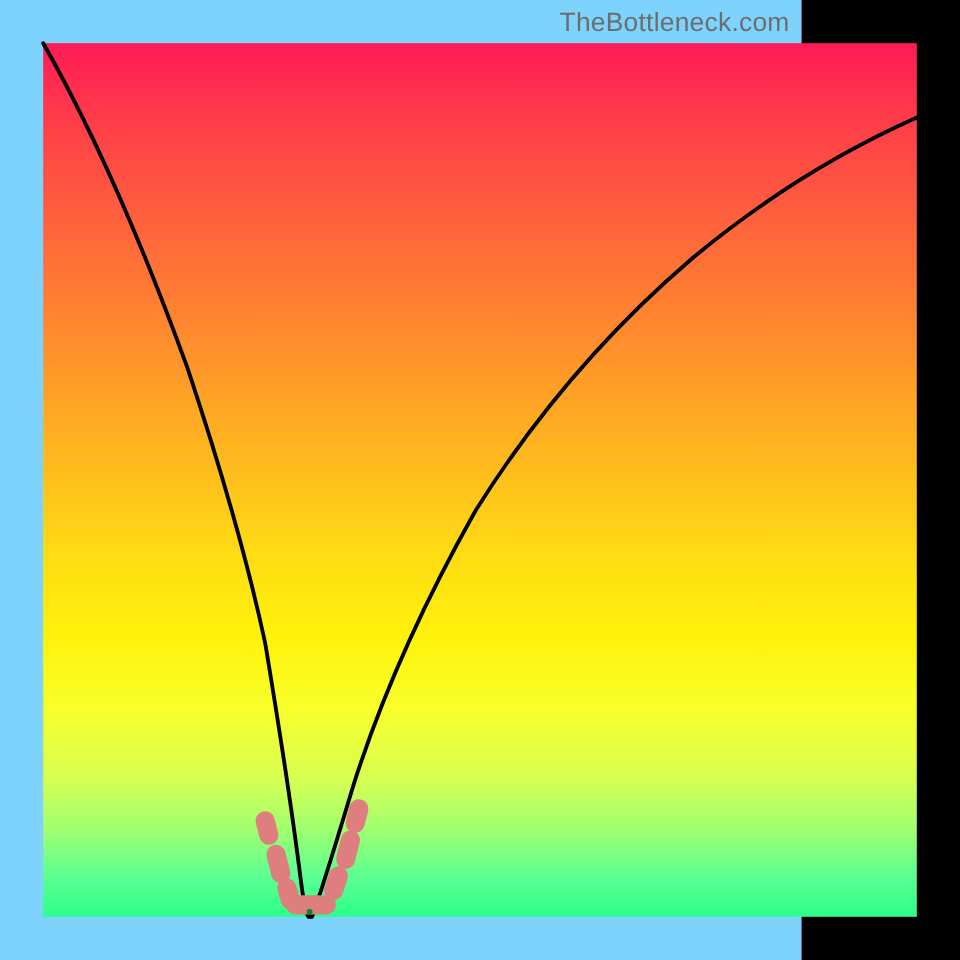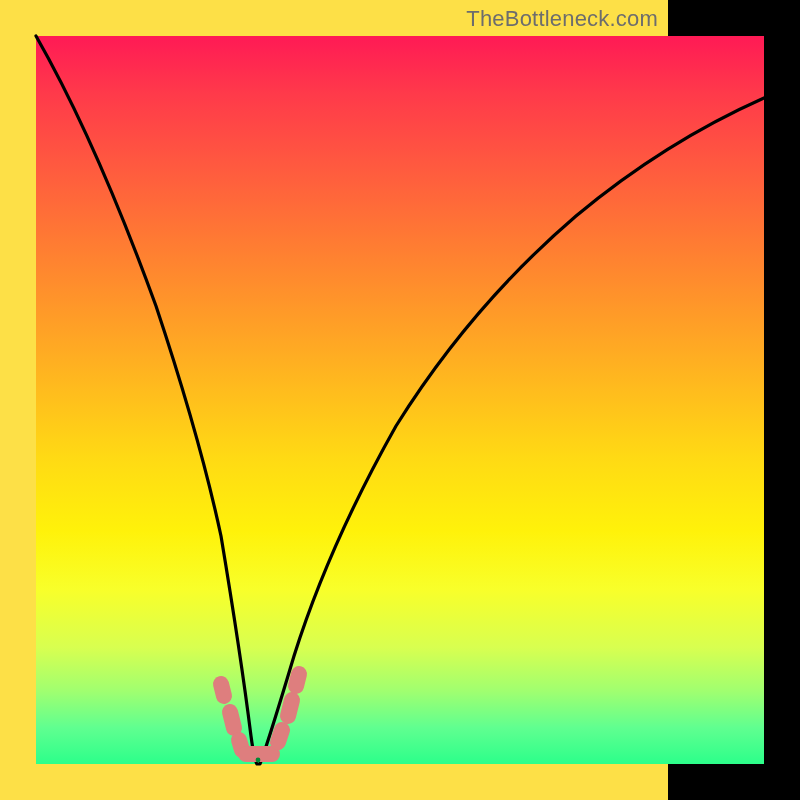--- a/index.html
+++ b/index.html
@@ -10,21 +10,21 @@
     background: #000;
     overflow: hidden;
     font-family: Arial, Helvetica, sans-serif;
   }
   .frame {
     position: absolute;
     left: 0;
     top: 0;
     width: 668px;
     height: 800px;
-    background: #fde047;
+    background: #7dd3fc;
   }
   .plot {
     position: absolute;
     left: 36px;
     top: 36px;
     width: 728px;
     height: 728px;
     background: linear-gradient(to bottom,
       #ff1a55 0%,
       #ff3a4a 8%,

